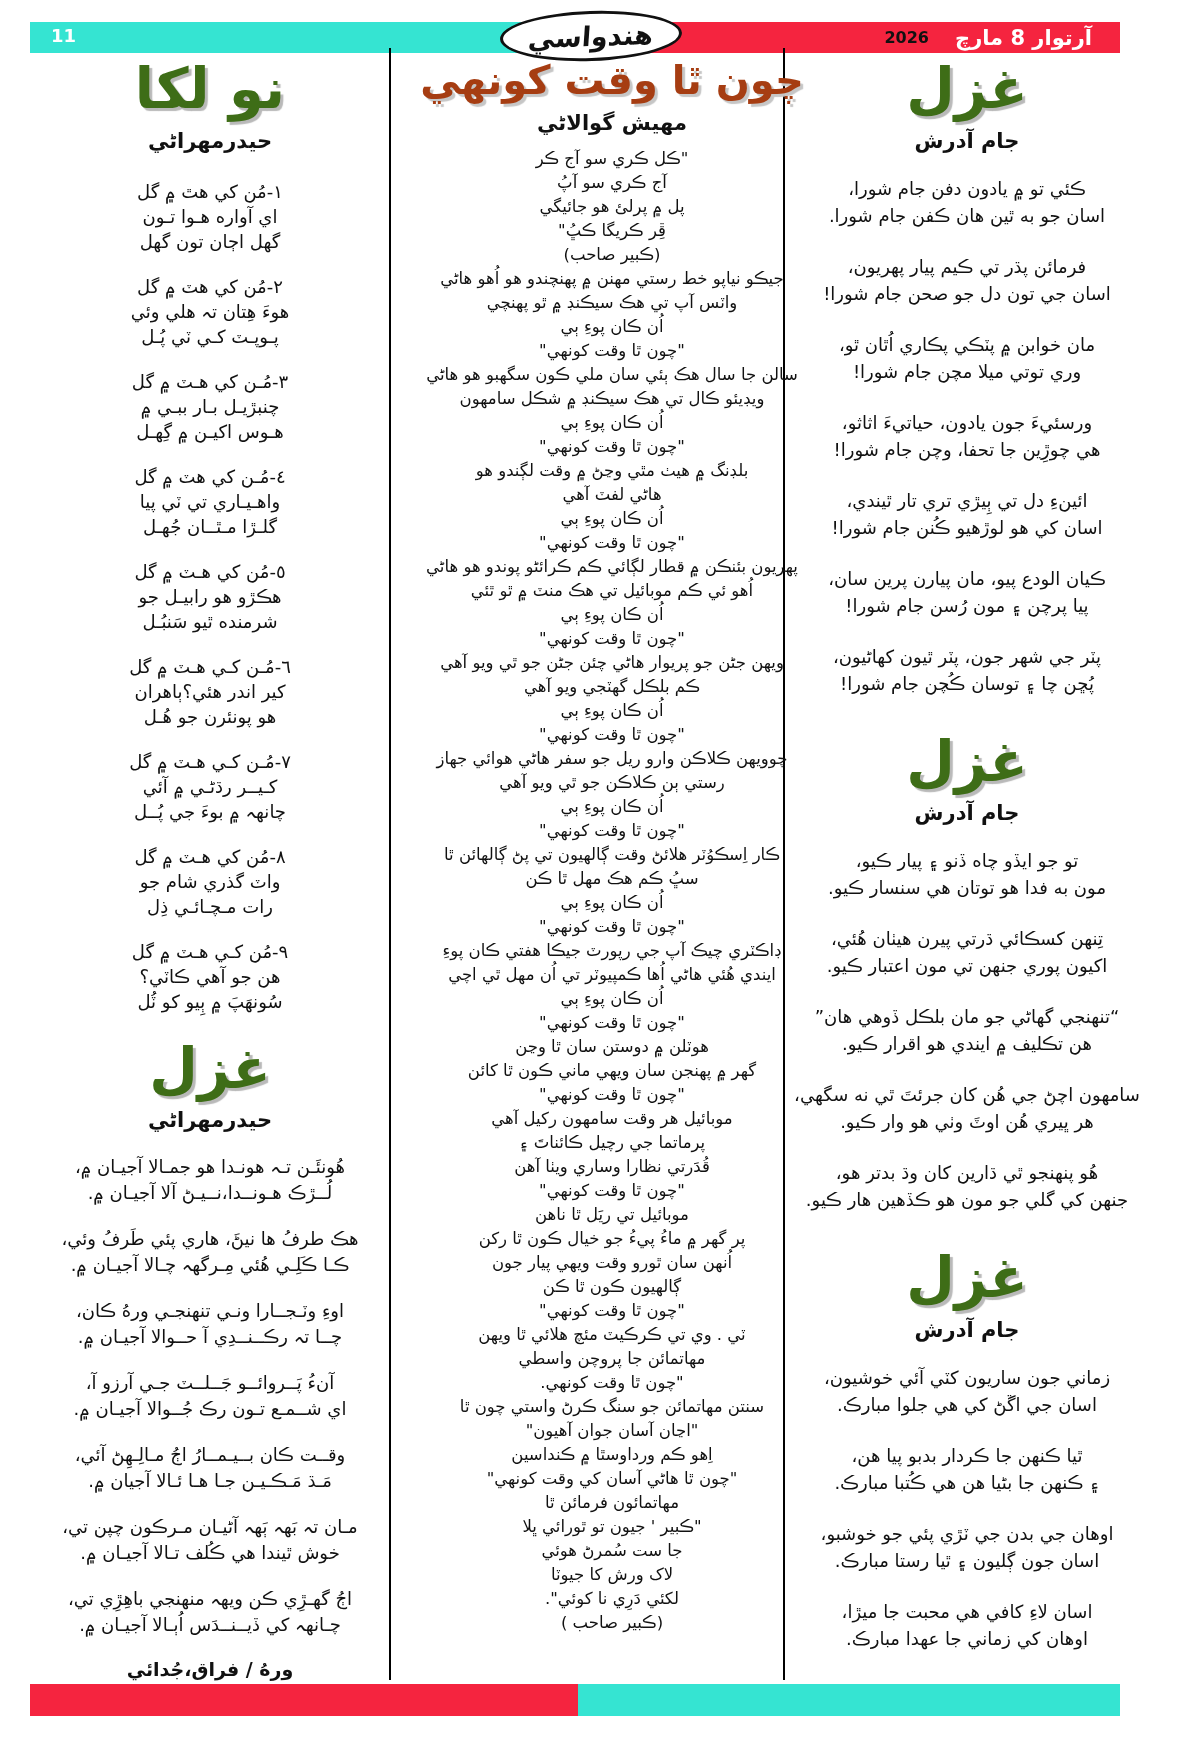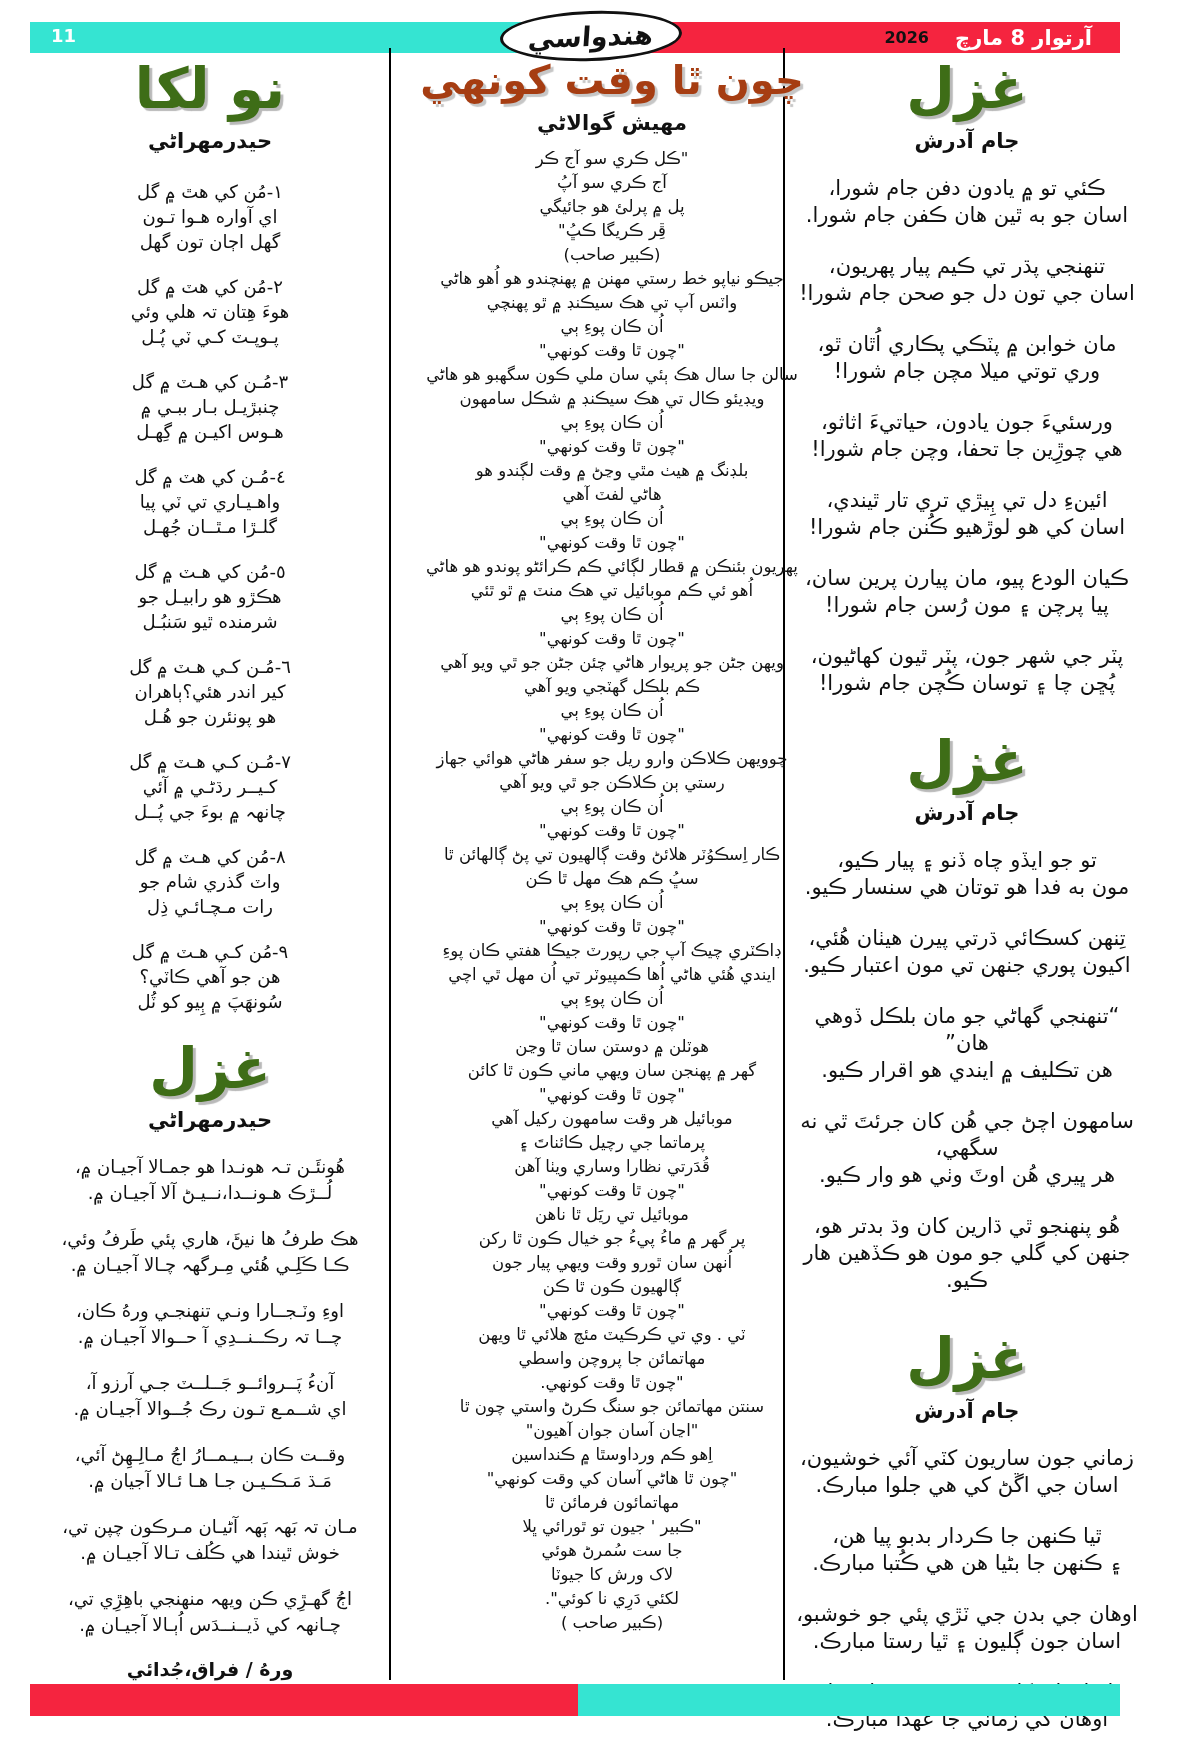--- a/index.html
+++ b/index.html
@@ -32,21 +32,21 @@
   .col-mid{left:396px;top:58px;width:384px;margin-left:24px;}
   .col-right{left:792px;top:58px;width:350px;}
   .big-title{font-size:56px;font-weight:bold;color:var(--green);line-height:1.12;text-shadow:3px 3px 1px #b9b9b9;}
   .mid-title{font-size:40px;font-weight:bold;color:var(--brick);line-height:1.12;text-shadow:3px 3px 1px #c6c6c6;}
   .author{font-size:21px;font-weight:bold;margin-top:8px;color:#111;}
   .stanza-list{margin-top:26px;font-size:18px;line-height:25px;}
   .stanza-list .stanza{margin-bottom:20px;}
   .ghazal-block{margin-top:24px;}
   .couplet-list{margin-top:22px;font-size:18px;line-height:26px;}
   .couplet-list .stanza{margin-bottom:20px;}
-  .col-right .couplet-list{font-size:21px;line-height:27px;text-align:center;}
+  .col-right .couplet-list{font-size:18px;line-height:27px;text-align:center;}
   .col-right .couplet-list .stanza{margin-bottom:24px;}
   .col-right .ghazal-block{margin-top:34px;}
   .col-right .ghazal-block:first-child{margin-top:0;}
   .mid-lines{margin-top:12px;font-size:16.5px;line-height:24px;}
   .footnote{font-size:19px;font-weight:bold;margin-top:14px;}
   .line{white-space:normal;}
 </style>
 </head>
 <body>
 
@@ -225,21 +225,21 @@
   <div class="col col-right">
     <div class="ghazal-block">
       <div class="big-title">غزل</div>
       <div class="author">جام آدرش</div>
       <div class="couplet-list">
           <div class="stanza">
             <div class="line">ڪئي تو ۾ يادون دفن جام شورا،</div>
             <div class="line">اسان جو به ٿين هان ڪفن جام شورا.</div>
           </div>
           <div class="stanza">
-            <div class="line">تنهنجي پڌر تي ڪيم پيار پهريون،</div>
+            <div class="line">فرمائن پڌر تي ڪيم پيار پهريون،</div>
             <div class="line">اسان جي تون دل جو صحن جام شورا!</div>
           </div>
           <div class="stanza">
             <div class="line">مان خوابن ۾ پٽڪي پڪاري اُٿان ٿو،</div>
             <div class="line">وري توتي ميلا مچن جام شورا!</div>
           </div>
           <div class="stanza">
             <div class="line">ورسئيءَ جون يادون، حياتيءَ اثاثو،</div>
             <div class="line">هي چوڙِين جا تحفا، وچن جام شورا!</div>
           </div>

